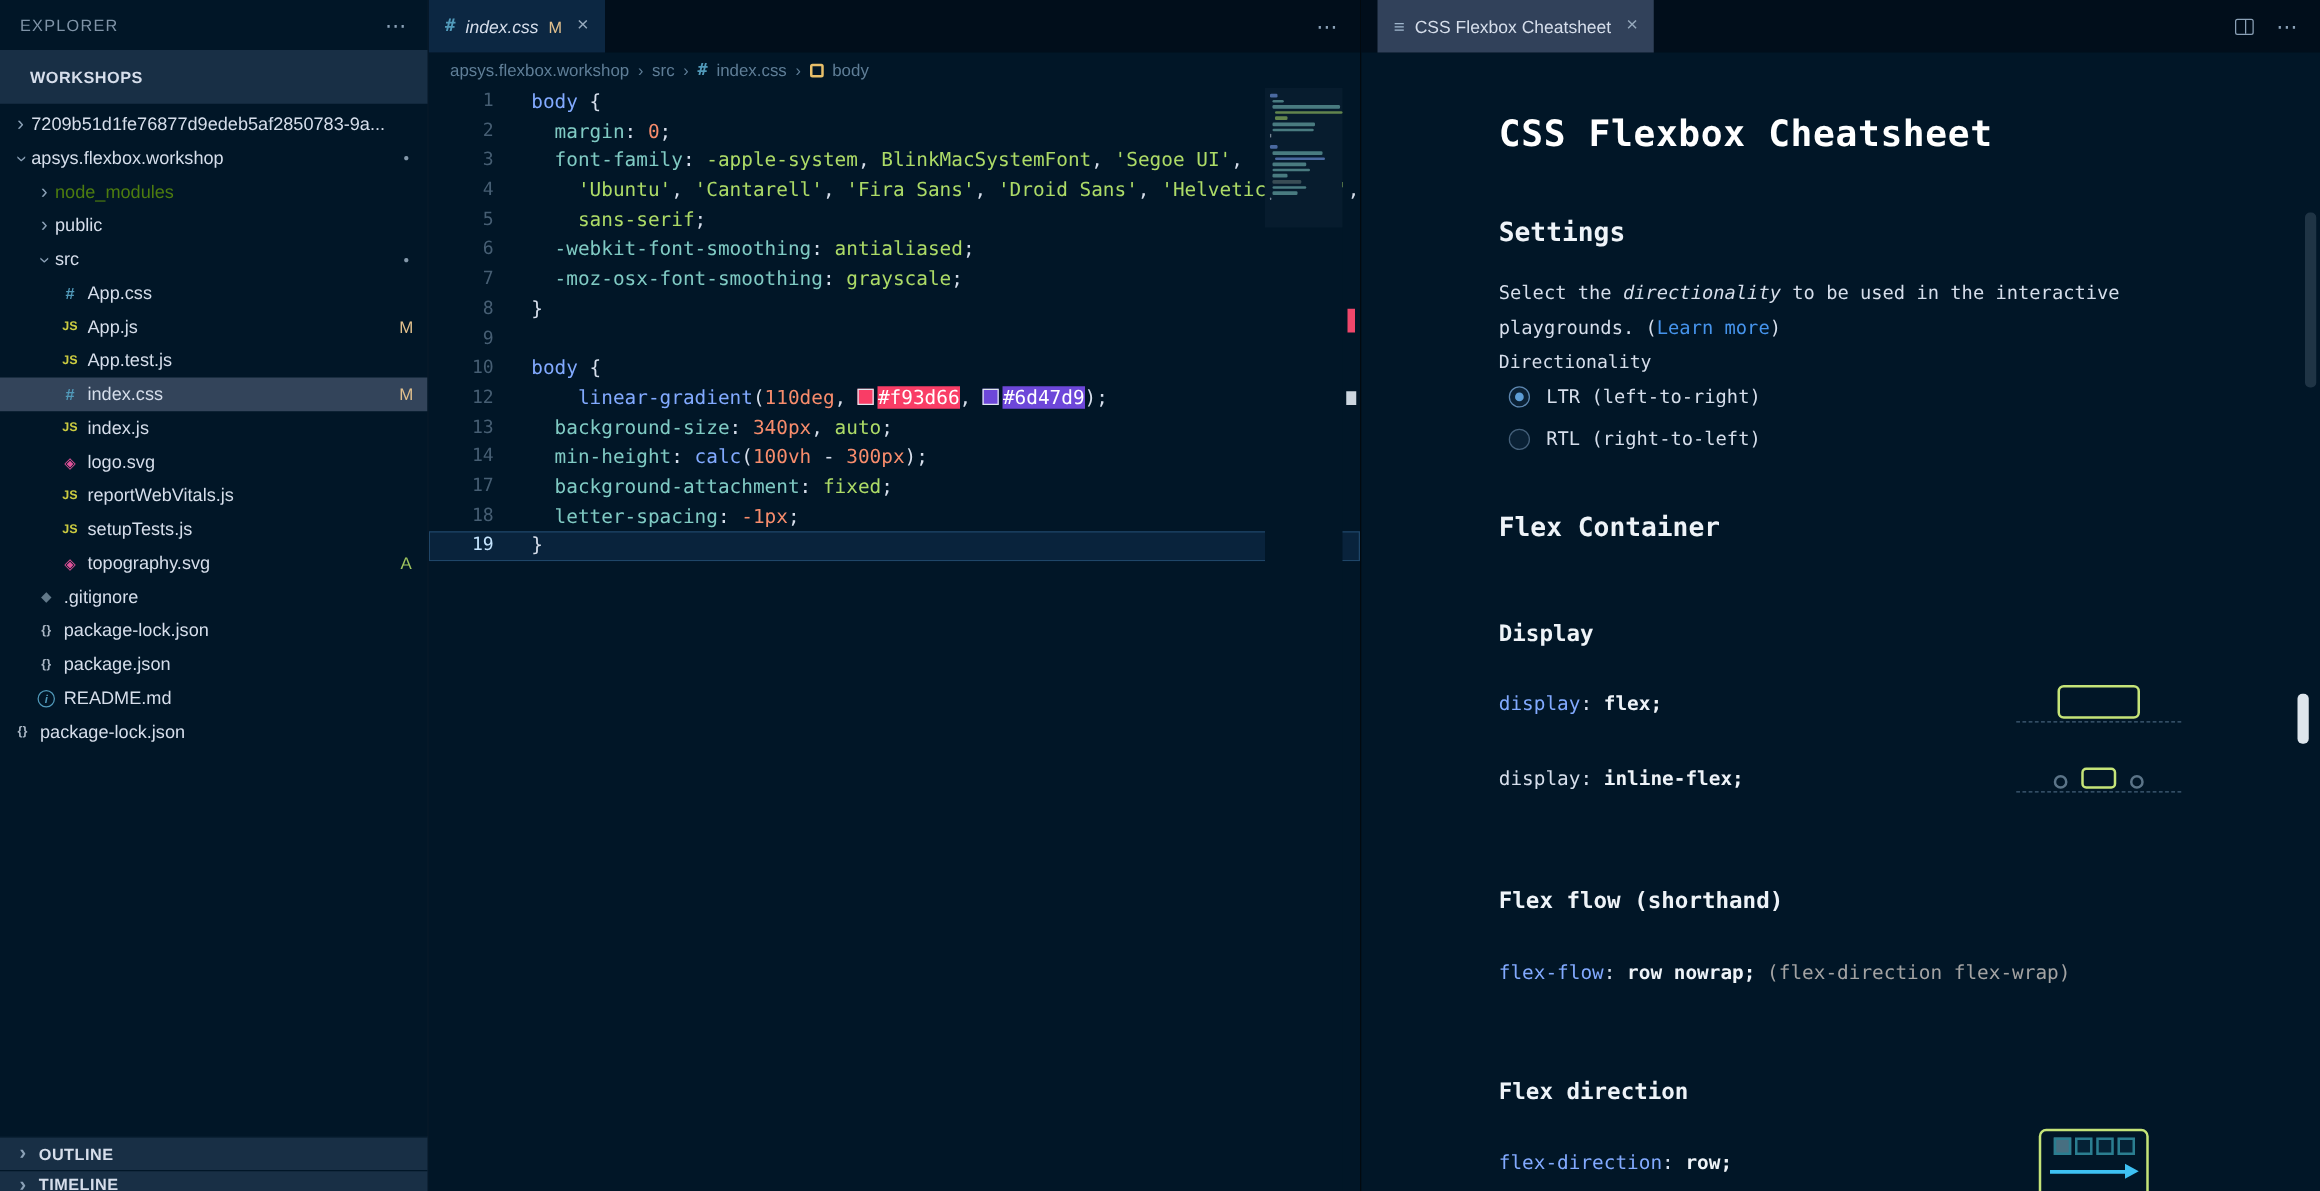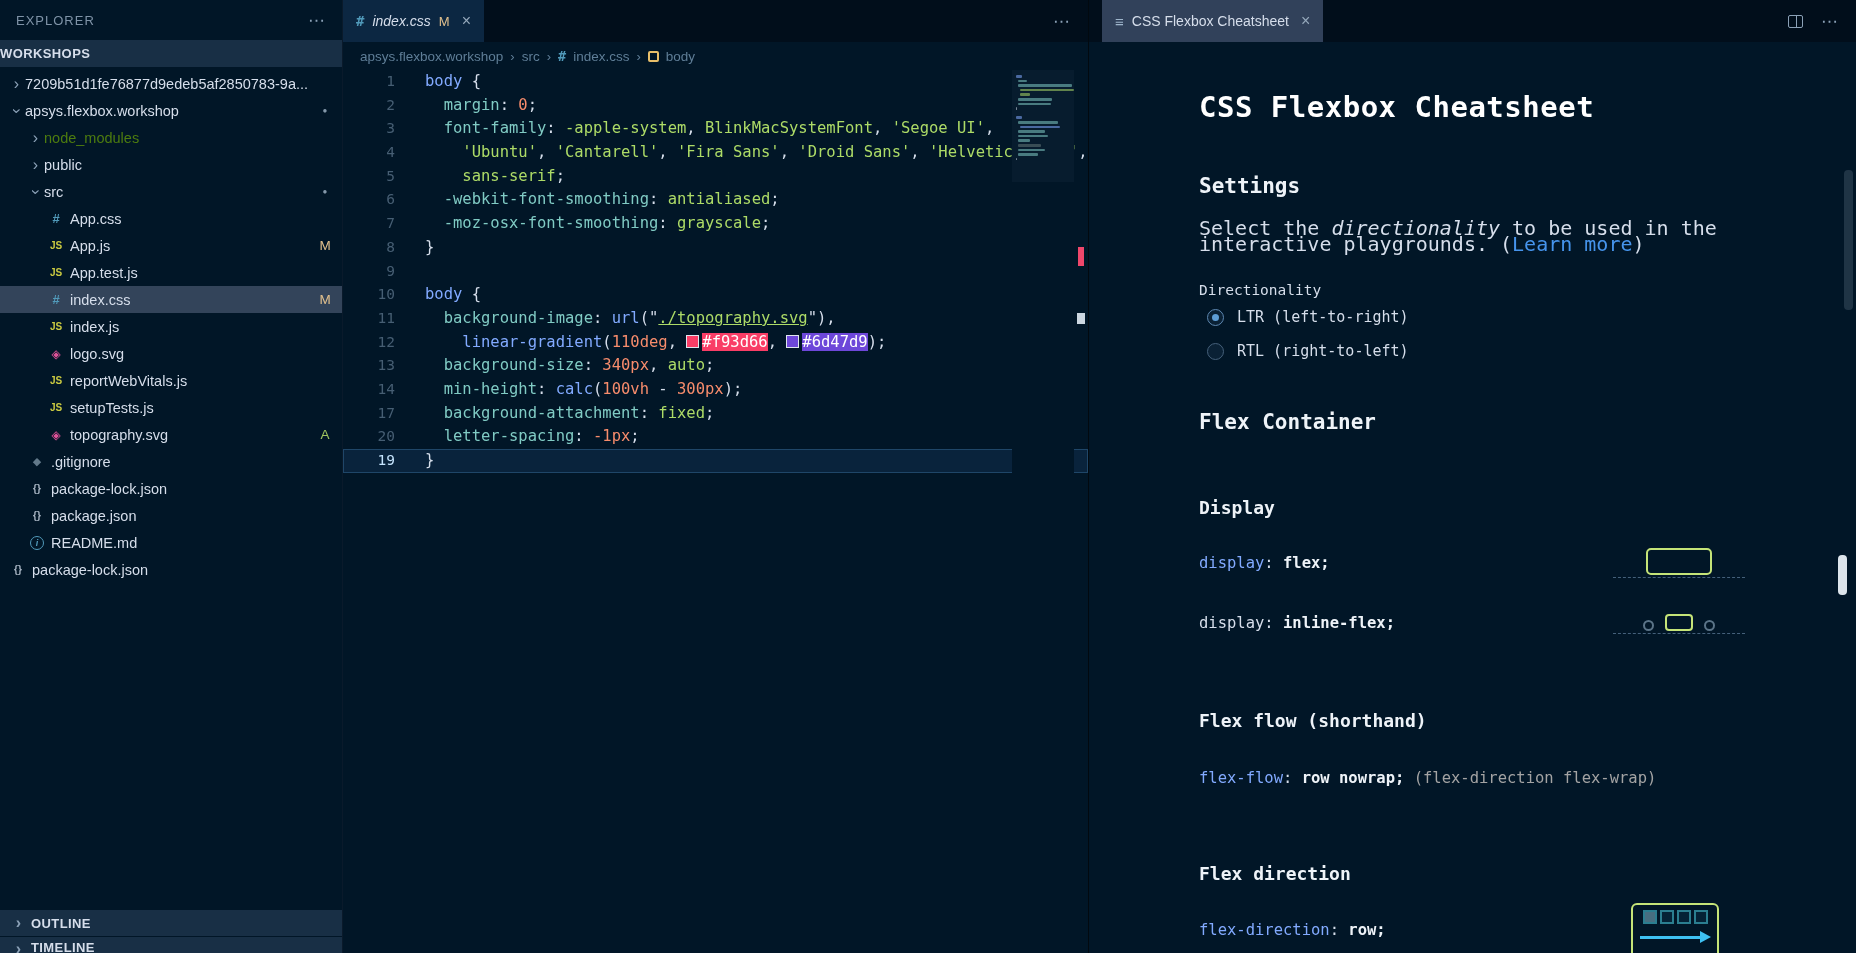--- a/index.html
+++ b/index.html
@@ -4,21 +4,21 @@
 <style>
 *{margin:0;padding:0;box-sizing:border-box}
 html,body{width:1856px;height:953px;overflow:hidden}
 body{background:#011627;font-family:"Liberation Sans",sans-serif}
 .app{display:flex;width:1856px;height:953px}
 
 
 .sidebar{width:343px;flex:none;display:flex;flex-direction:column;background:#011627;border-right:1px solid #0a1a2b}
 .sb-header{height:40px;flex:none;display:flex;align-items:center;padding:0 16px;color:#7f93a7;font-size:13px;letter-spacing:1px}
 .sb-more{margin-left:auto;color:#8ba1b7;font-size:17px;cursor:pointer}
-.sb-section{height:27px;flex:none;display:flex;align-items:center;background:#182f45;color:#d6deeb;font-weight:700;font-size:13px;padding:0 0;letter-spacing:.4px}
+.sb-section{height:43px;flex:none;display:flex;align-items:center;background:#182f45;color:#d6deeb;font-weight:700;font-size:13px;padding:0 24px;letter-spacing:.4px}
 .tree{flex:1;overflow:hidden;padding-top:3px}
 .tree-row{height:27px;display:flex;align-items:center;color:#d6deeb;font-size:14.5px;padding-right:8px;cursor:pointer}
 .tree-row.selected{background:#33445a}
 .tree-row.dim .tree-label{color:#4d7c0f}
 .chev{width:17px;flex:none;display:inline-flex;justify-content:center;color:#8ba1b7;font-size:16px}
 .chev.down{transform:rotate(90deg)}
 .fi{width:20px;flex:none;display:inline-flex;justify-content:center;align-items:center;margin-right:4px;font-size:13px;font-weight:700}
 .fi-js,.fi-json{font-size:10px}
 .fi-svg{font-size:12px;font-weight:400}
 .fi-git{font-size:11px;font-weight:400}
@@ -76,21 +76,21 @@
 
 
 .panel{flex:1;display:flex;flex-direction:column;background:#011627;border-left:1px solid #02090f}
 .panel .tabbar{padding-left:13px}
 .webview{flex:1;position:relative;overflow:hidden;font-family:"DejaVu Sans Mono",monospace;color:#d6deeb}
 .wv-abs{position:absolute;left:110px}
 .wv-title{top:48px;font-size:29px;font-weight:700;color:#fff;letter-spacing:.5px}
 .wv-h2{font-size:21px;font-weight:700;color:#eef3f8}
 .wv-h3{font-size:18px;font-weight:700;color:#eef3f8}
 #h-settings{top:132px}
-.wv-para{top:178px;width:552px;font-size:20px;line-height:16px}
+.wv-para{top:178px;width:552px;font-size:15px;line-height:28px}
 .wv-para .em{font-style:italic}
 .wv-link{color:#4694ec;cursor:pointer}
 #dir-label{top:240px;font-size:14.5px}
 .radio-row{position:absolute;left:118px;display:flex;align-items:center;gap:13px;font-size:15px;cursor:pointer}
 #radio-ltr{top:266px}
 #radio-rtl{top:300px}
 .radio{width:17px;height:17px;border-radius:50%;background:#0a2135;border:1px solid #45607a;position:relative;flex:none}
 .radio.checked{border-color:#5d87b0}
 .radio.checked::after{content:"";position:absolute;left:4px;top:4px;width:7px;height:7px;border-radius:50%;background:#5d9dd5}
 #h-container{top:368px}
@@ -256,26 +256,25 @@
           <div class="code-line"><span class="gutter">1</span><span class="line-text"><span class="tk-sel">body</span><span class="tk-fg"> {</span></span></div>
           <div class="code-line"><span class="gutter">2</span><span class="line-text"><span class="tk-ws">  </span><span class="tk-prop">margin</span><span class="tk-fg">: </span><span class="tk-num">0</span><span class="tk-fg">;</span></span></div>
           <div class="code-line"><span class="gutter">3</span><span class="line-text"><span class="tk-ws">  </span><span class="tk-prop">font-family</span><span class="tk-fg">: </span><span class="tk-val">-apple-system</span><span class="tk-fg">, </span><span class="tk-val">BlinkMacSystemFont</span><span class="tk-fg">, </span><span class="tk-val">'Segoe UI'</span><span class="tk-fg">,</span></span></div>
           <div class="code-line"><span class="gutter">4</span><span class="line-text"><span class="tk-ws">    </span><span class="tk-val">'Ubuntu'</span><span class="tk-fg">, </span><span class="tk-val">'Cantarell'</span><span class="tk-fg">, </span><span class="tk-val">'Fira Sans'</span><span class="tk-fg">, </span><span class="tk-val">'Droid Sans'</span><span class="tk-fg">, </span><span class="tk-val">'Helvetica Neue'</span><span class="tk-fg">,</span></span></div>
           <div class="code-line"><span class="gutter">5</span><span class="line-text"><span class="tk-ws">    </span><span class="tk-val">sans-serif</span><span class="tk-fg">;</span></span></div>
           <div class="code-line"><span class="gutter">6</span><span class="line-text"><span class="tk-ws">  </span><span class="tk-prop">-webkit-font-smoothing</span><span class="tk-fg">: </span><span class="tk-val">antialiased</span><span class="tk-fg">;</span></span></div>
           <div class="code-line"><span class="gutter">7</span><span class="line-text"><span class="tk-ws">  </span><span class="tk-prop">-moz-osx-font-smoothing</span><span class="tk-fg">: </span><span class="tk-val">grayscale</span><span class="tk-fg">;</span></span></div>
           <div class="code-line"><span class="gutter">8</span><span class="line-text"><span class="tk-fg">}</span></span></div>
           <div class="code-line"><span class="gutter">9</span><span class="line-text"></span></div>
           <div class="code-line"><span class="gutter">10</span><span class="line-text"><span class="tk-sel">body</span><span class="tk-fg"> {</span></span></div>
-          <div class="code-line"><span class="gutter">11</span><span class="line-text"><span class="tk-ws">  </span><span class="tk-prop">background-image</span><span class="tk-fg">: </span><span class="tk-fn">url</span><span class="tk-fg">(</span><span class="tk-qt">"</span><span class="tk-lnk">./topography.svg</span><span class="tk-qt">"</span><span class="tk-fg">),</span></span></div>
           <div class="code-line"><span class="gutter">12</span><span class="line-text"><span class="tk-ws">    </span><span class="tk-fn">linear-gradient</span><span class="tk-fg">(</span><span class="tk-num">110deg</span><span class="tk-fg">, </span><span class="tk-swr"></span><span class="tk-hxr">#f93d66</span><span class="tk-fg">, </span><span class="tk-swp"></span><span class="tk-hxp">#6d47d9</span><span class="tk-fg">);</span></span></div>
           <div class="code-line"><span class="gutter">13</span><span class="line-text"><span class="tk-ws">  </span><span class="tk-prop">background-size</span><span class="tk-fg">: </span><span class="tk-num">340px</span><span class="tk-fg">, </span><span class="tk-val">auto</span><span class="tk-fg">;</span></span></div>
           <div class="code-line"><span class="gutter">14</span><span class="line-text"><span class="tk-ws">  </span><span class="tk-prop">min-height</span><span class="tk-fg">: </span><span class="tk-fn">calc</span><span class="tk-fg">(</span><span class="tk-num">100vh</span><span class="tk-fg"> - </span><span class="tk-num">300px</span><span class="tk-fg">);</span></span></div>
           <div class="code-line"><span class="gutter">17</span><span class="line-text"><span class="tk-ws">  </span><span class="tk-prop">background-attachment</span><span class="tk-fg">: </span><span class="tk-val">fixed</span><span class="tk-fg">;</span></span></div>
-          <div class="code-line"><span class="gutter">20</span><span class="line-text"><span class="tk-ws">  </span><span class="tk-prop">letter-spacing</span><span class="tk-fg">: </span><span class="tk-num">-1px</span><span class="tk-fg">;</span></span></div>
+          <div class="code-line"><span class="gutter">18</span><span class="line-text"><span class="tk-ws">  </span><span class="tk-prop">letter-spacing</span><span class="tk-fg">: </span><span class="tk-num">-1px</span><span class="tk-fg">;</span></span></div>
           <div class="code-line current"><span class="gutter">19</span><span class="line-text"><span class="tk-fg">}</span></span></div>
         </div>
       <div id="minimap">
         <div class="mm-slider"></div>
       <div class="mm-line" style="top: 5px; left: 4px; width: 5.7px; background: rgb(130, 170, 255);"></div>
           <div class="mm-line" style="top: 9.6px; left: 5.9px; width: 9.5px; background: rgb(128, 203, 196);"></div>
           <div class="mm-line" style="top: 14.2px; left: 5.9px; width: 54px; background: rgb(128, 203, 196);"></div>
           <div class="mm-line" style="top: 18.8px; left: 7.8px; width: 54px; background: rgb(173, 219, 103);"></div>
           <div class="mm-line" style="top: 23.4px; left: 7.8px; width: 10.45px; background: rgb(173, 219, 103);"></div>
           <div class="mm-line" style="top: 28px; left: 5.9px; width: 34.2px; background: rgb(128, 203, 196);"></div>

